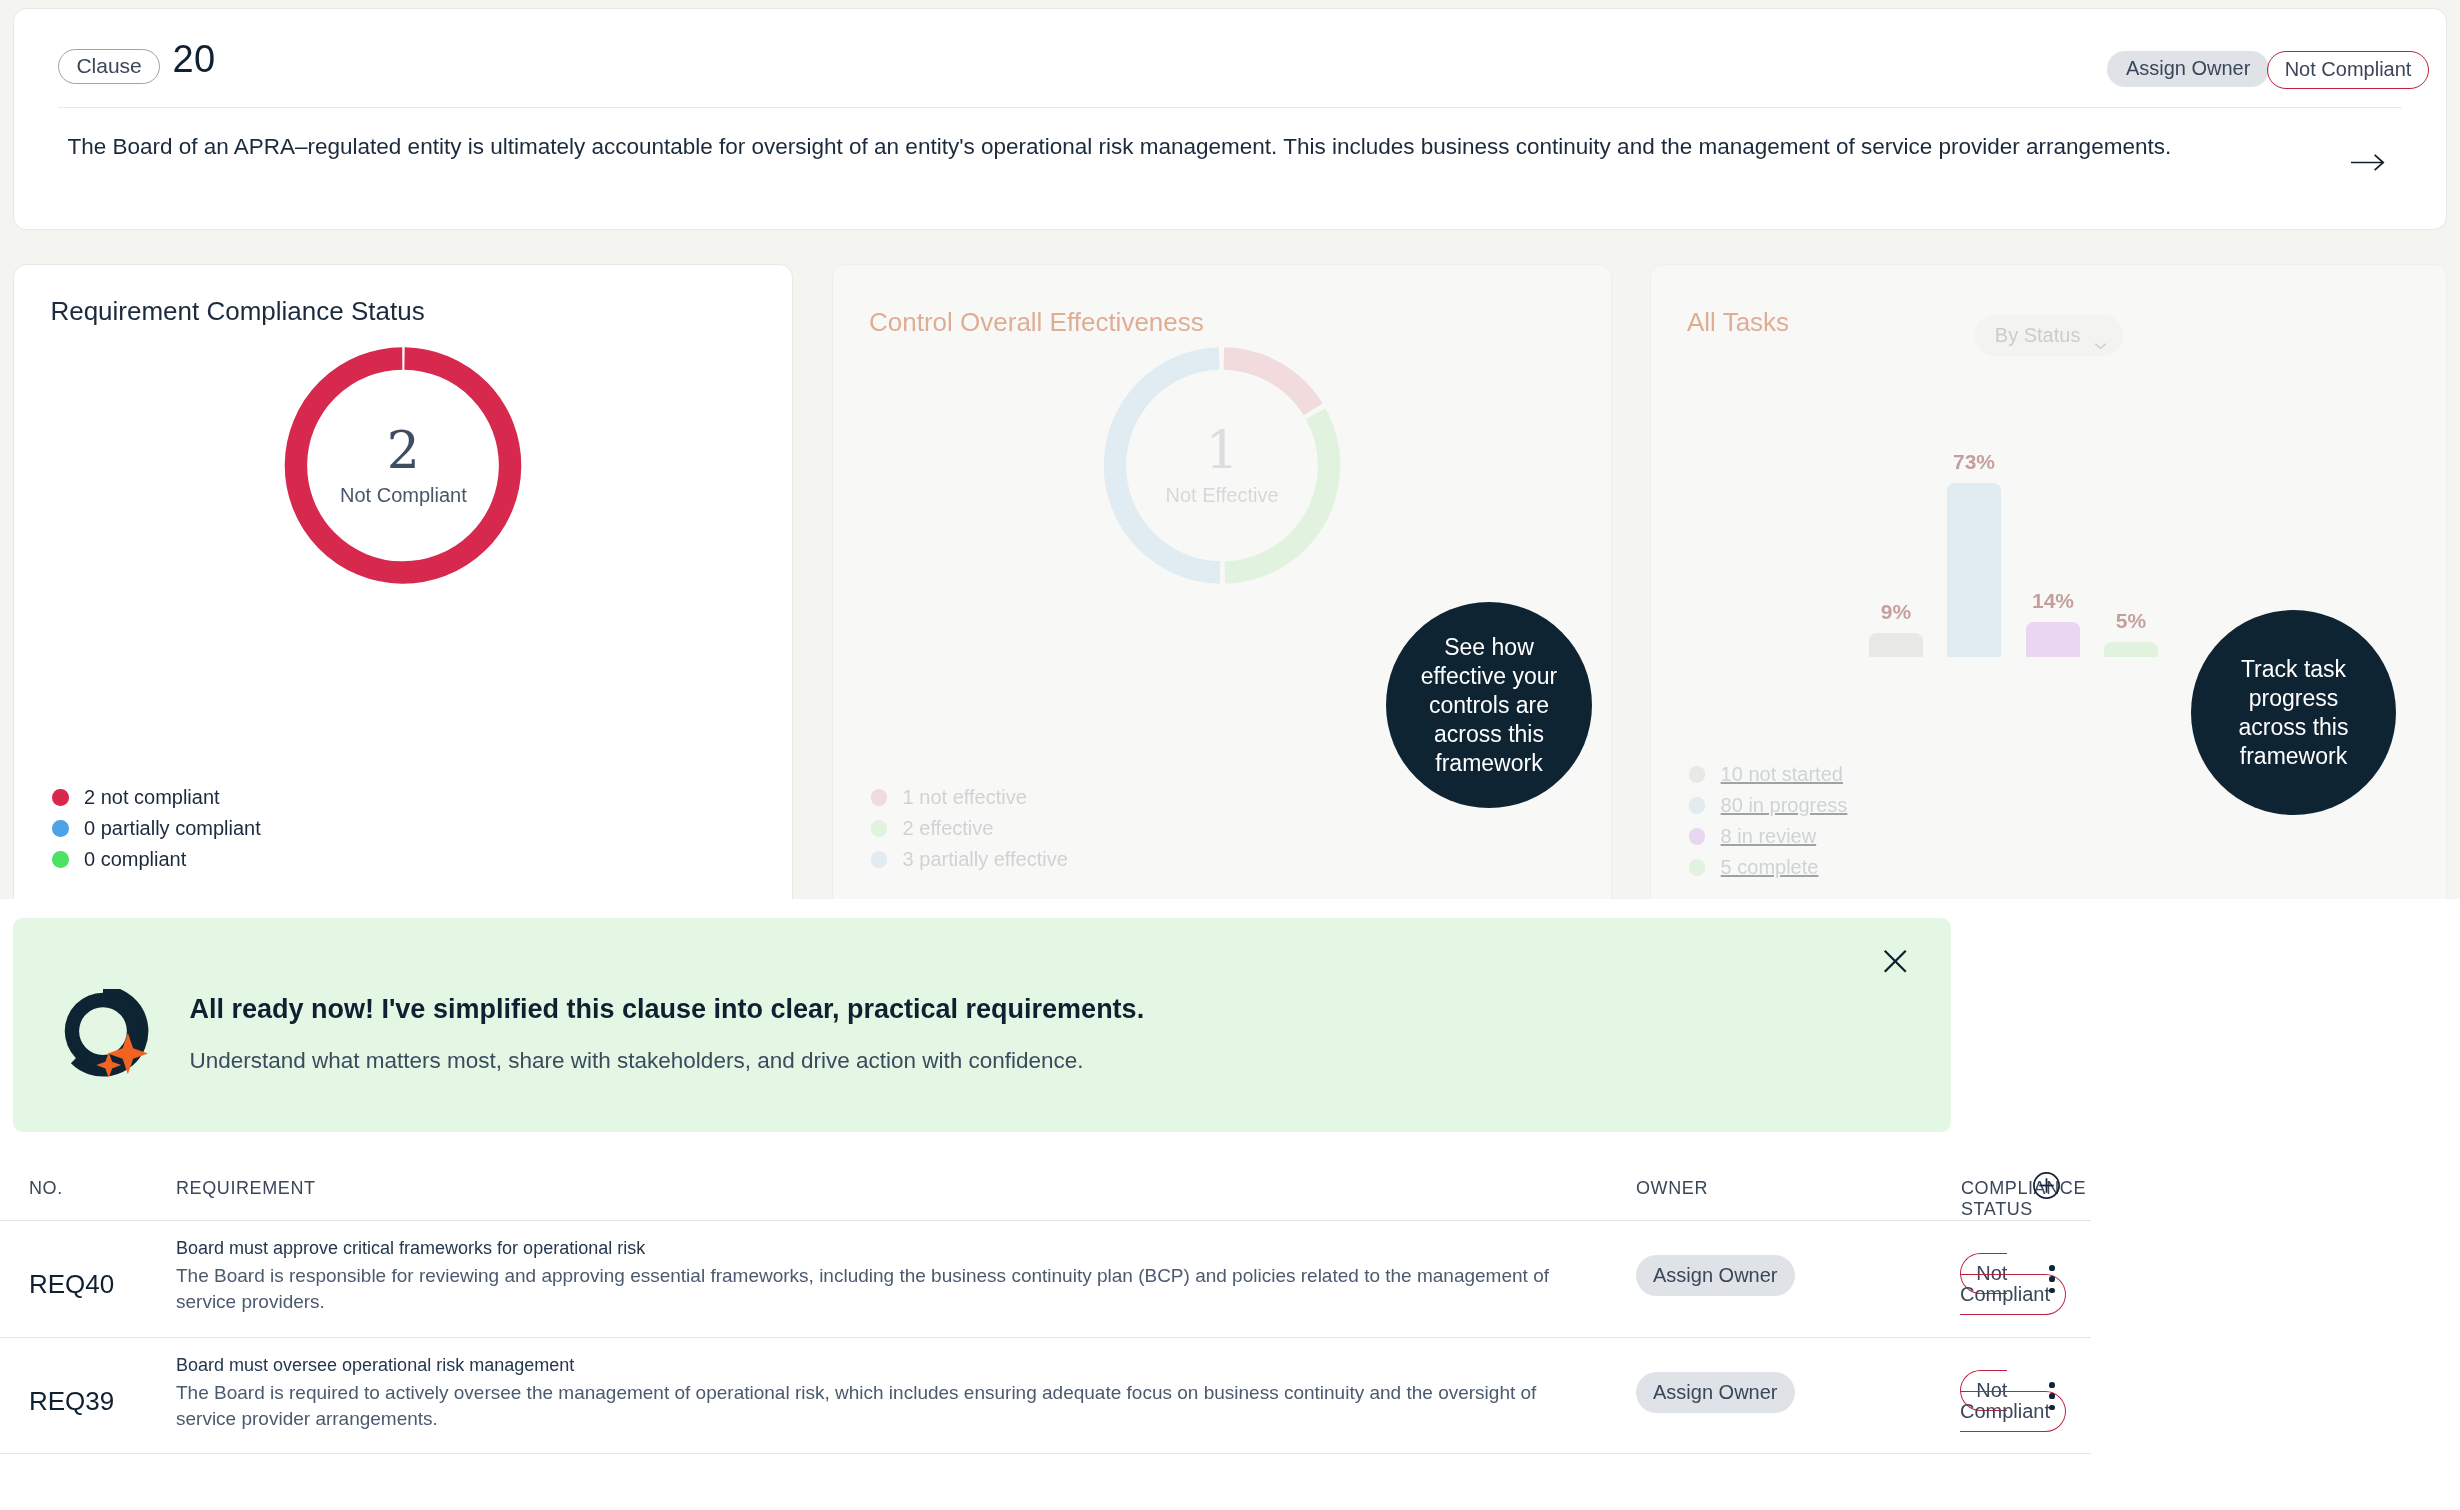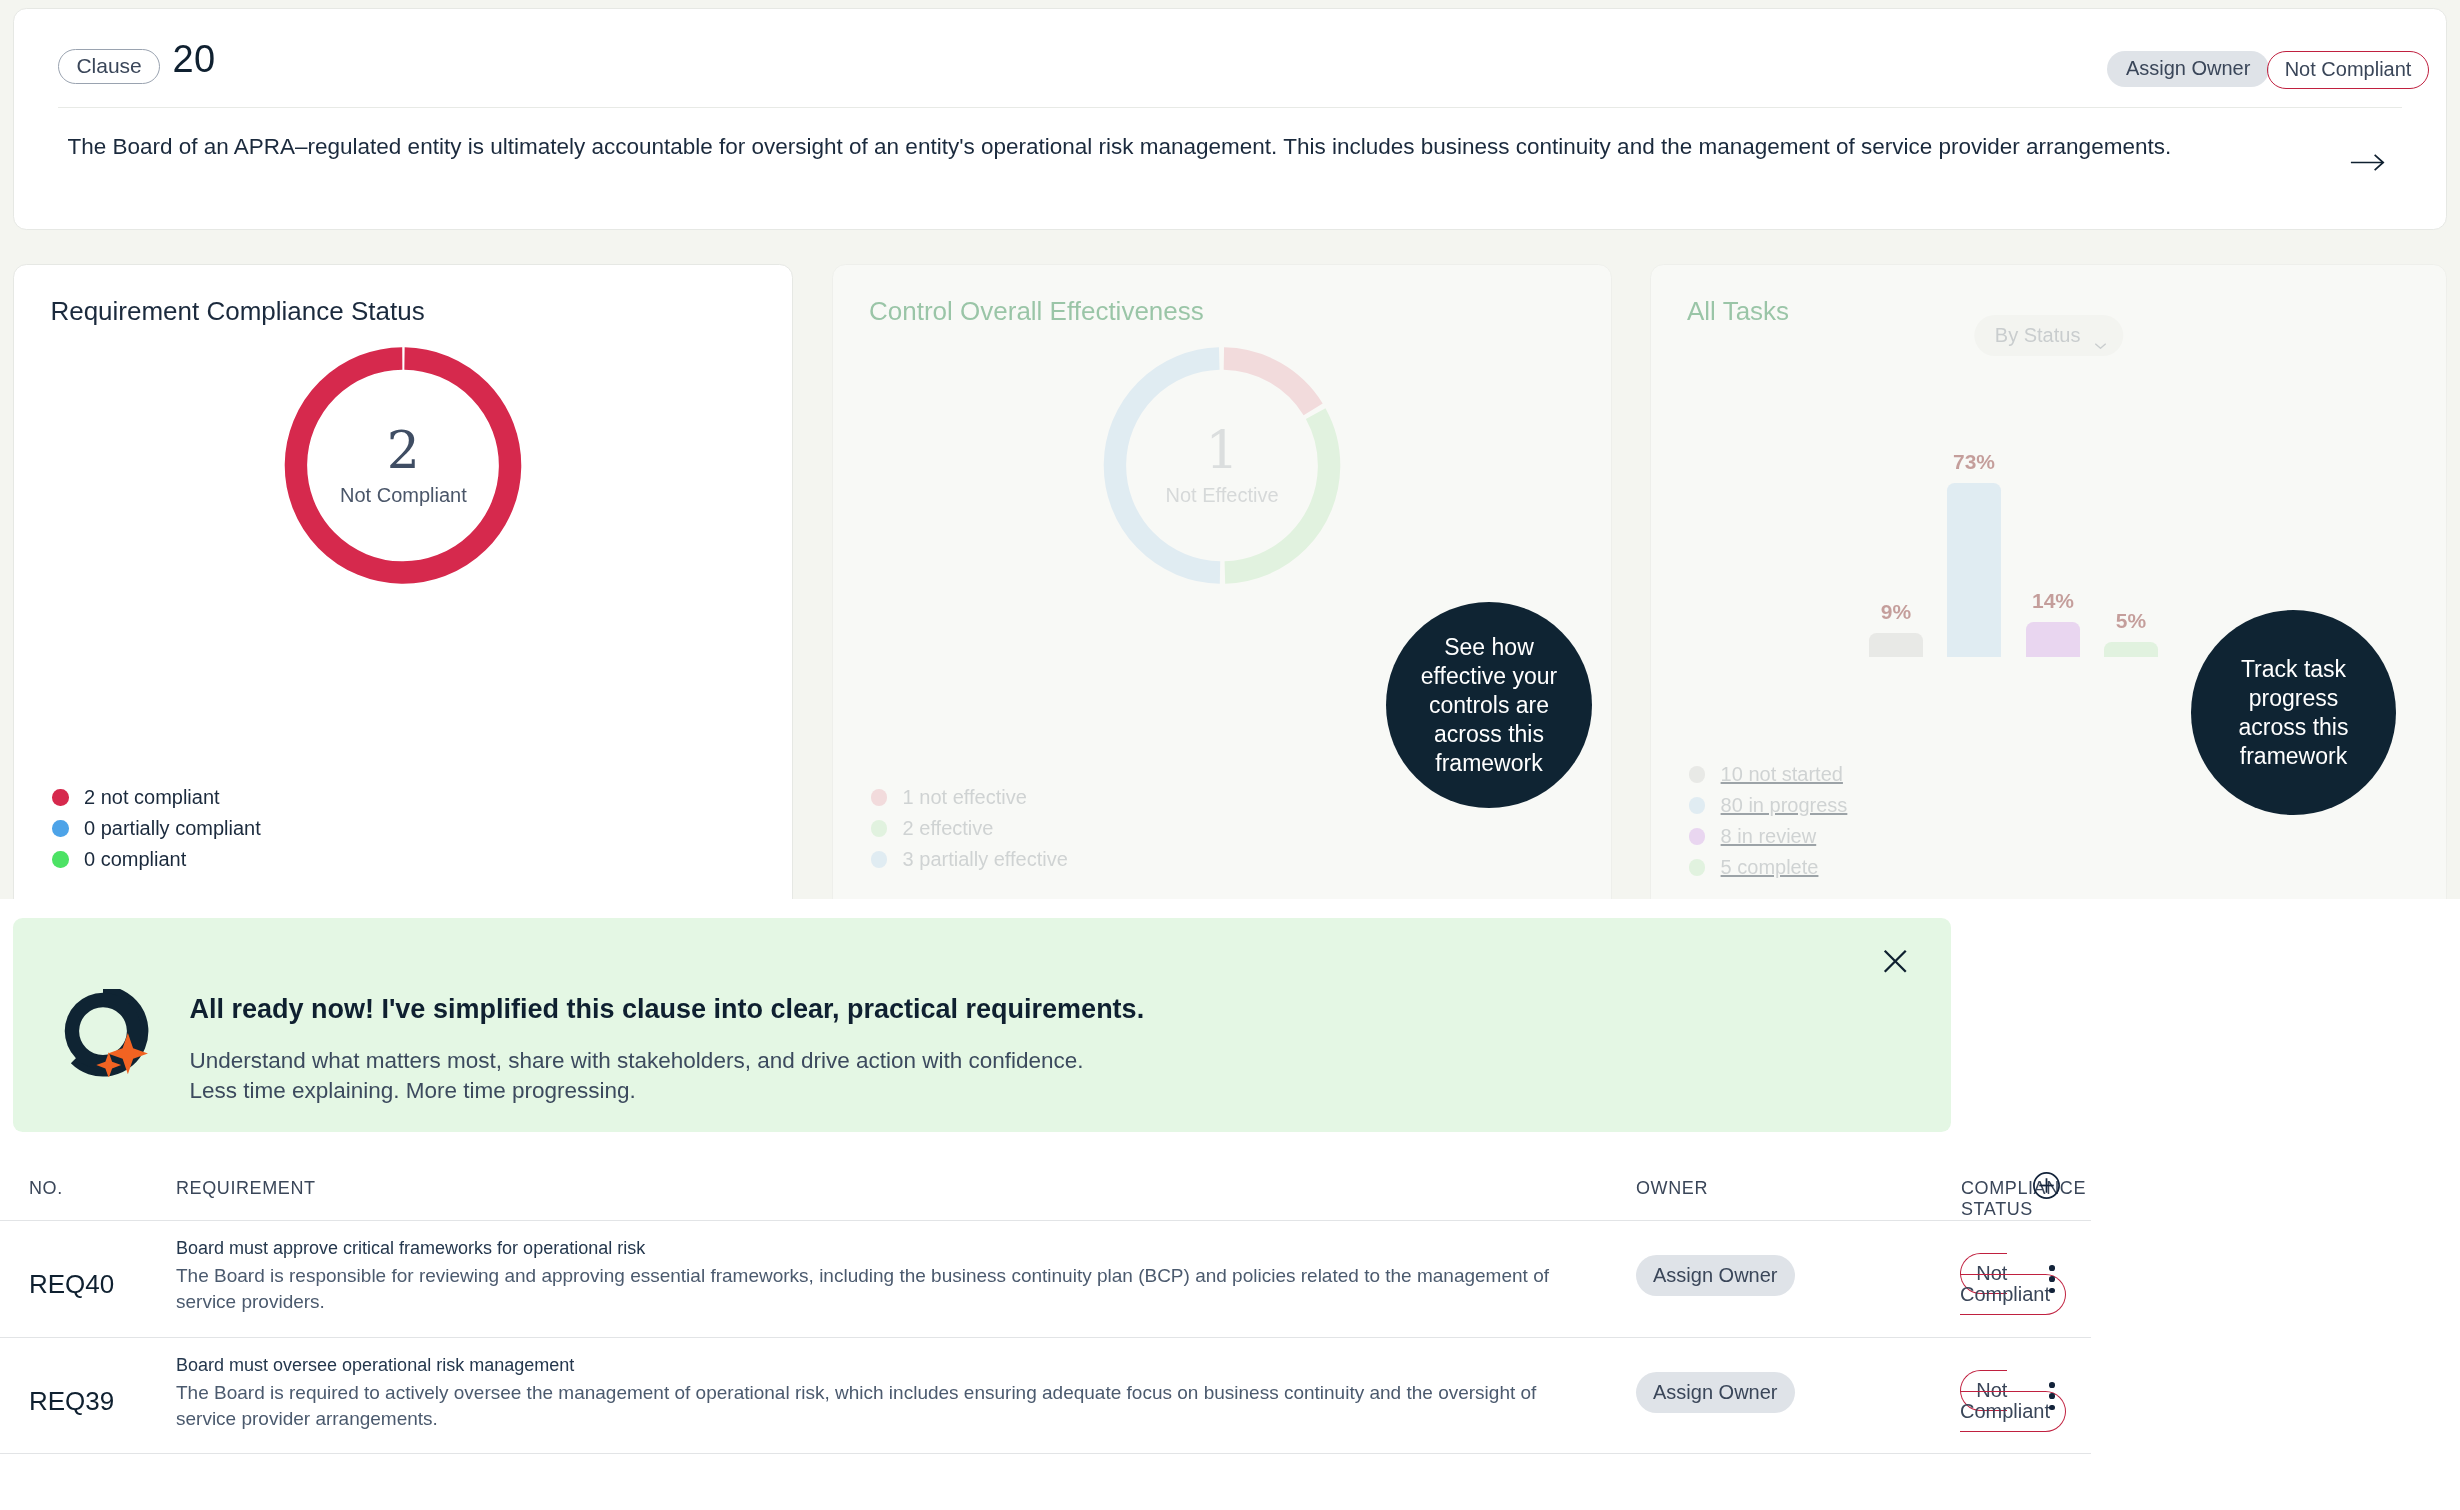--- a/index.html
+++ b/index.html
@@ -51,21 +51,21 @@
   .cards { position: absolute; left: 0; top: 264px; width: 2460px; height: 593px; }
   .card {
     position: absolute; top: 0; height: 700px;
     background: #ffffff; border: 1px solid #e6e8e4; border-radius: 13.4px;
   }
   #card-requirement { left: 13.4px;   width: 780px; }
   #card-control     { left: 832px;  width: 780px; }
   #card-tasks       { left: 1650px; width: 797px; }
   .card.faded { opacity: .40; }
   .card-title { position: absolute; left: 36px; top: 31px; font-size: 26px; color: #1b2a3d; }
-  .card-title.muted { color: #15803d; }
+  .card-title.muted { color: #c2410c; margin-top: 11px; }
 
   .donut-wrap { position: absolute; left: 50%; top: 76px; transform: translateX(-50%); width: 249px; height: 249px; }
   .donut-center { position: absolute; inset: 0; display: flex; flex-direction: column; align-items: center; justify-content: center; }
   .donut-num { font-family: "DejaVu Serif", serif; font-size: 52px; font-weight: 400; color: #3f4d63; line-height: 1; }
   .donut-num.muted { color: #b6bcc4; }
   .donut-label { margin-top: 7.6px; font-size: 20px; color: #4a5669; }
   .donut-label.muted { color: #aab0b8; }
 
   .legend { position: absolute; left: 38px; bottom: 88px; }
   #card-tasks .legend { bottom: 80px; text-decoration: underline; }
@@ -266,21 +266,20 @@
           <path d="M48 4a40 40 0 1 1 -28.3 68.3" fill="none" stroke="#0f2433" stroke-width="15" stroke-linecap="butt"></path>
           <path d="M8 44 A40 40 0 0 1 48 4 A40 40 0 0 1 88 44 L73 44 A25 25 0 0 0 48 19 A25 25 0 0 0 23 44 Z" fill="#0f2433"></path>
           <path d="M73 44 A25 25 0 0 1 48 69 A25 25 0 0 1 23 44 L8 44 A40 40 0 0 0 48 84 A40 40 0 0 0 88 44 Z" fill="#0f2433"></path>
           <path d="M74 46 L79.5 62 L95 67.5 L79.5 73 L74 89 L68.5 73 L53 67.5 L68.5 62 Z" fill="#f26322"></path>
           <path d="M54 66 L57.5 76 L67 79.5 L57.5 83 L54 93 L50.5 83 L41 79.5 L50.5 76 Z" fill="#f26322"></path>
         </svg>
       </span>
       <div class="banner-title">All ready now! I've simplified this clause into clear, practical requirements.</div>
       <div class="banner-sub">
         <div>Understand what matters most, share with stakeholders, and drive action with confidence.</div>
-        <div>Less time explaining. More time progressing.</div>
       </div>
       <span class="banner-close">
         <svg viewBox="0 0 34 34" width="32.5" height="32.5" fill="none" stroke="currentColor" stroke-width="2.4">
           <line x1="6" y1="6" x2="28" y2="28"></line>
             <line x1="28" y1="6" x2="6" y2="28"></line>
         </svg>
       </span>
     </div>
 
     <div class="table">

